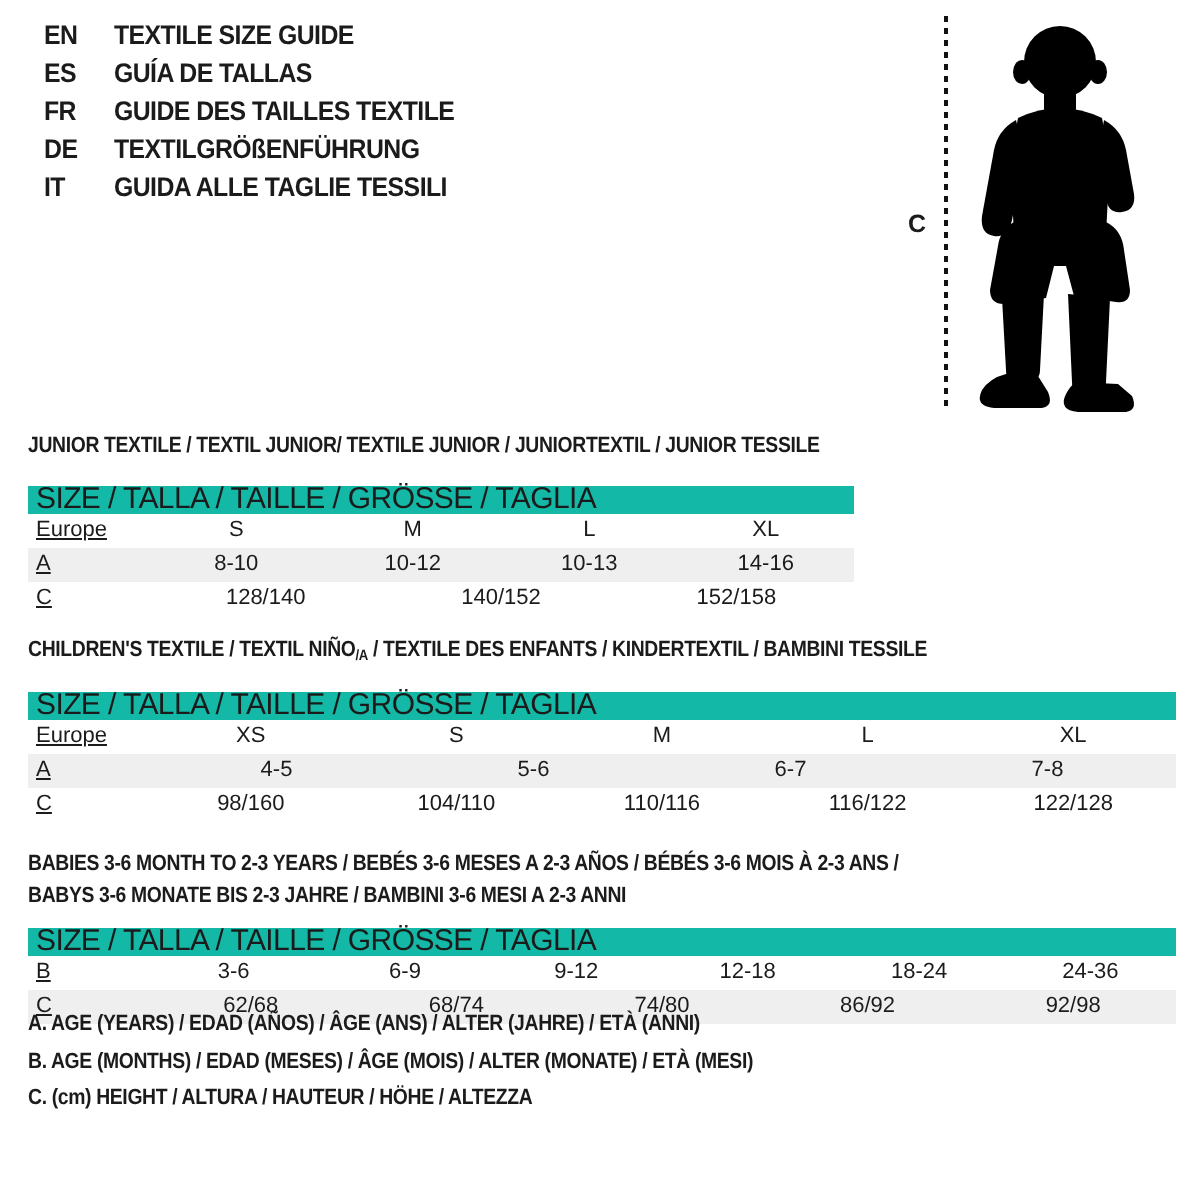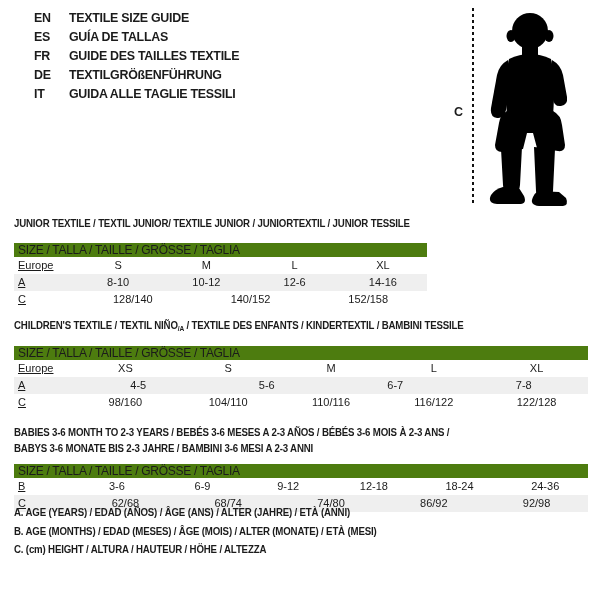--- a/index.html
+++ b/index.html
@@ -7,21 +7,21 @@
   body {
     position: relative;
     background: #ffffff;
     color: #1b1b1b;
     font-family: "Liberation Sans", sans-serif;
     overflow: hidden;
   }
   .abs { position: absolute; }
 
   
-  .lang-list { left: 22px; top: 8px; margin-left: 12px; }
+  .lang-list { left: 22px; top: 8px; }
   .lang-row { display: flex; height: 19px; align-items: center;
               transform: scaleX(0.92); transform-origin: 0 50%; }
   .lang-code { width: 38px; font-size: 13.5px; font-weight: 700; letter-spacing: -0.3px; }
   .lang-title { font-size: 13.5px; font-weight: 700; letter-spacing: -0.3px; white-space: nowrap; }
 
   
   .dash-line {
     left: 472px; top: 8px; width: 2px; height: 198px;
     background: repeating-linear-gradient(to bottom, #111 0 3px, transparent 3px 6px);
   }
@@ -33,22 +33,22 @@
     font-size: 11px; font-weight: 700; letter-spacing: -0.2px; white-space: nowrap;
     transform: scaleX(0.88); transform-origin: 0 0; line-height: 16px;
   }
   .sub { font-size: 7.5px; vertical-align: -2px; }
 
   
   .size-table { left: 14px; }
   .t1 { width: 413px; }
   .t23 { width: 574px; }
   .table-header {
-    background: #4d7c0f; height: 14px; line-height: 14px;
-    font-size: 12px; letter-spacing: -0.3px; padding-left: 4px; white-space: nowrap;
+    background: #14b8a6; height: 14px; line-height: 14px;
+    font-size: 15px; letter-spacing: -0.3px; padding-left: 4px; white-space: nowrap;
   }
   .trow { display: flex; height: 17px; line-height: 17px; font-size: 11px; }
   .trow.alt { background: #efefef; }
   .tlabel { width: 60px; padding-left: 4px; text-decoration: underline; }
   .tcell { flex: 1 1 0; text-align: center; }
 
   
   .note-line {
     font-size: 11px; font-weight: 700; letter-spacing: -0.2px;
     line-height: 18.5px; white-space: nowrap;
@@ -105,21 +105,21 @@
     <span class="tlabel">Europe</span>
     <span class="tcell">S</span>
     <span class="tcell">M</span>
     <span class="tcell">L</span>
     <span class="tcell">XL</span>
   </div>
   <div class="trow alt">
     <span class="tlabel">A</span>
     <span class="tcell">8-10</span>
     <span class="tcell">10-12</span>
-    <span class="tcell">12-6</span>
+    <span class="tcell">10-13</span>
     <span class="tcell">14-16</span>
   </div>
   <div class="trow">
     <span class="tlabel">C</span>
     <span class="tcell">128/140</span>
     <span class="tcell">140/152</span>
     <span class="tcell">152/158</span>
   </div>
 </div>
 

